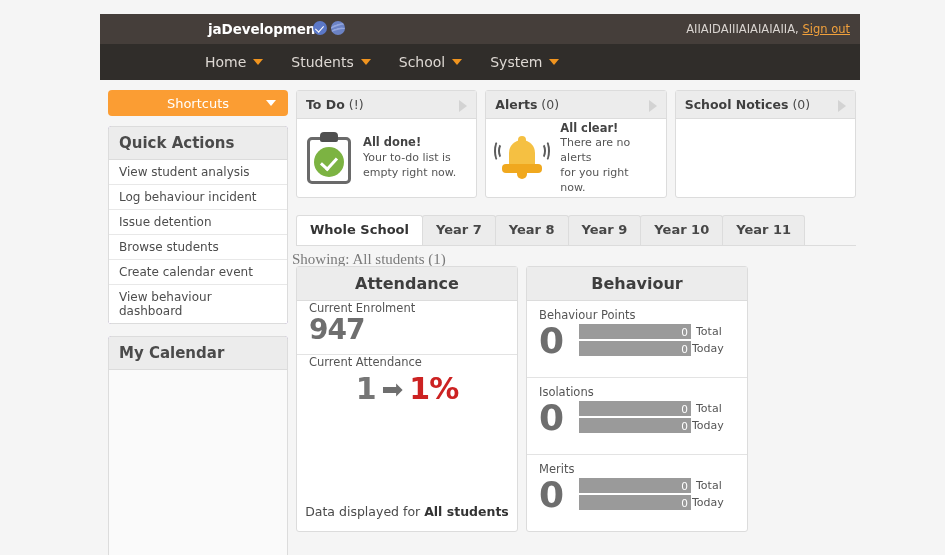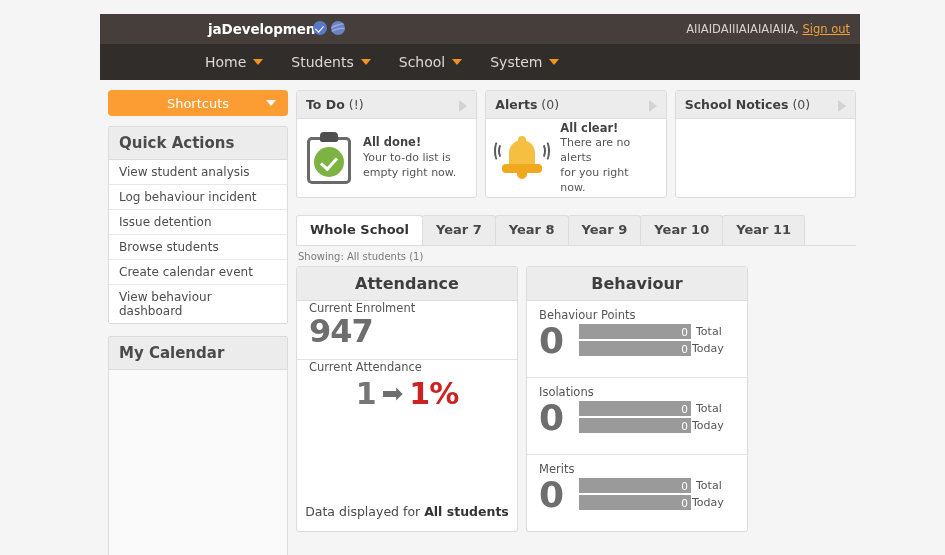--- a/index.html
+++ b/index.html
@@ -354,23 +354,24 @@
     line-height: 1.3;
   }
   .tab.active {
     background: #fff;
     color: #333;
     position: relative;
     z-index: 2;
   }
   .showing {
     position: absolute;
-    left: 298px; top: 251px;
-    font-size: 10px;
+    left: 292px; top: 251px;
+    font-size: 15px;
     color: #7a7a7a;
+    font-family: Liberation Serif, serif;
   }
 
   
   .bottom-row {
     position: absolute;
     left: 296px; top: 266px;
     width: 452px;
     display: flex;
     gap: 8px;
   }
@@ -398,21 +399,21 @@
   .att-block {
     padding: 0 12px 10px 12px;
     border-bottom: 1px solid #e3e3e3;
   }
   .att-label {
     font-size: 11.5px;
     color: #555;
     margin-bottom: 0px;
   }
   .att-big {
-    font-size: 32px;
+    font-size: 28px;
     font-weight: bold;
     color: #6e6e6e;
     line-height: 1.05;
     letter-spacing: -1px;
   }
   .att-row2 {
     display: flex;
     align-items: center;
     justify-content: center;
     gap: 6px;

